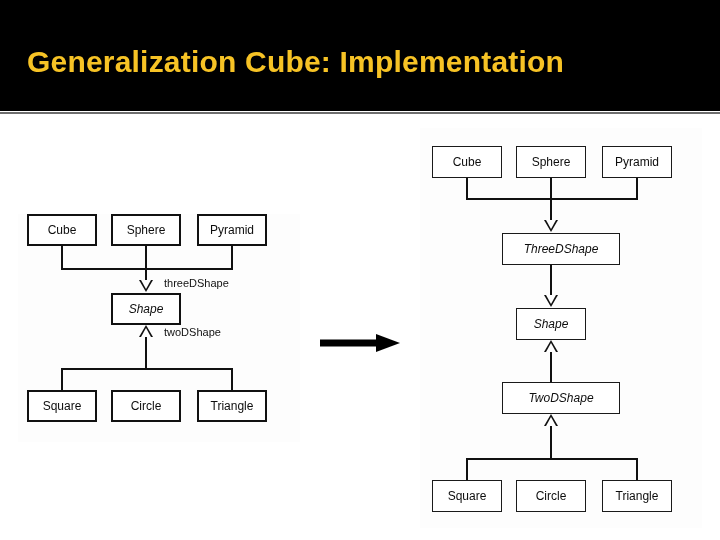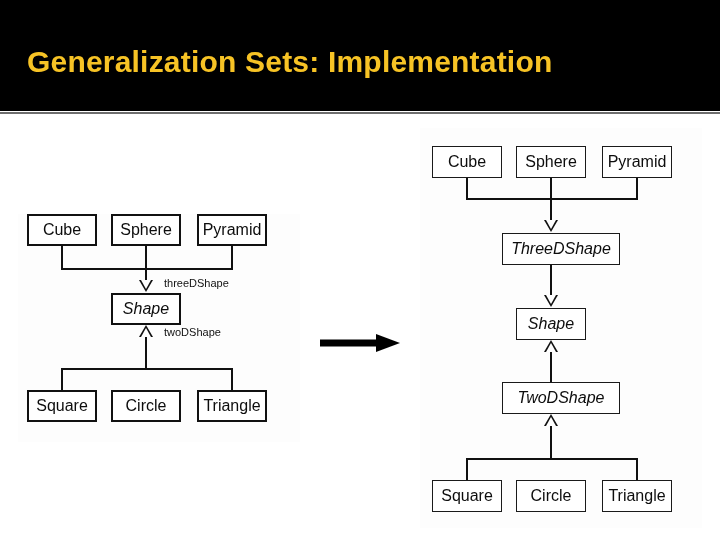--- a/index.html
+++ b/index.html
@@ -61,21 +61,21 @@
 
   
   .node {
     position: absolute;
     box-sizing: border-box;
     background: #ffffff;
     border: 2px solid #111111;
     display: flex;
     align-items: center;
     justify-content: center;
-    font-size: 16px;
+    font-size: 12px;
     color: #0d0d0d;
     white-space: nowrap;
   }
   .node.abstract {
     font-style: italic;
   }
   .node.thin { border-width: 1px; border-color: #1a1a1a; }
 
   
   .line-v, .line-h {
@@ -133,21 +133,21 @@
     left: 318px;
     top: 218px;
     width: 84px;
     height: 22px;
   }
 </style>
 </head>
 <body>
 
 <div id="header-bar"></div>
-<div id="slide-title" style="color:#F7C325;">Generalization Sets: Implementation</div>
+<div id="slide-title" style="color:#F7C325;">Generalization Cube: Implementation</div>
 <div id="header-rule"></div>
 
 <div id="slide-body">
 
   <div class="diagram" id="diagram-left">
 
     <div class="node" style="left:9px; top:0px; width:70px; height:32px;">Cube</div>
     <div class="node" style="left:93px; top:0px; width:70px; height:32px;">Sphere</div>
     <div class="node" style="left:179px; top:0px; width:70px; height:32px;">Pyramid</div>
 

